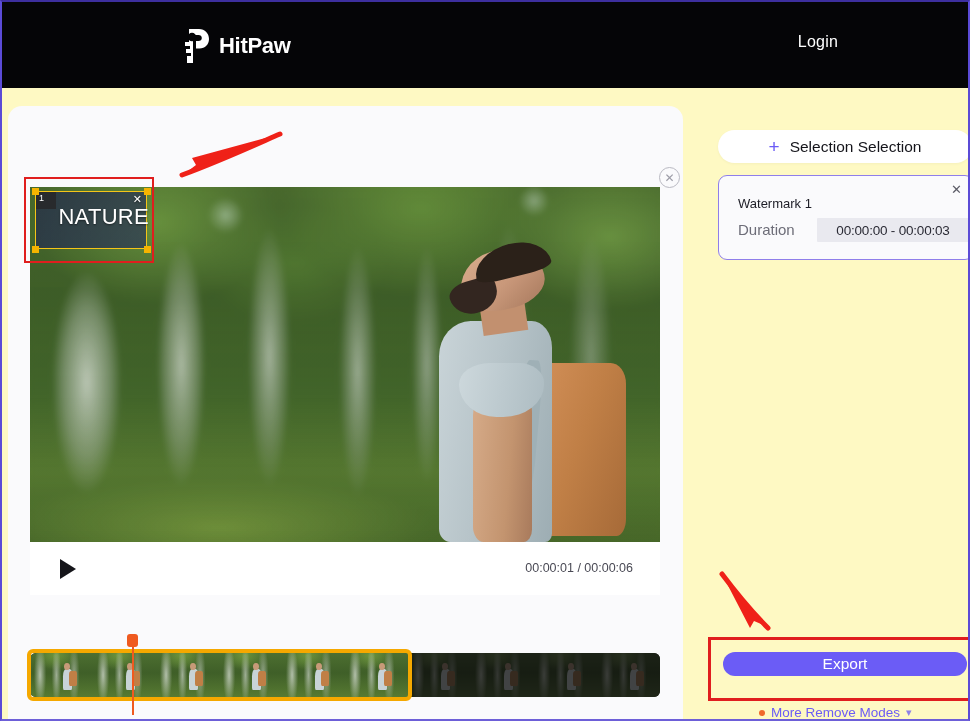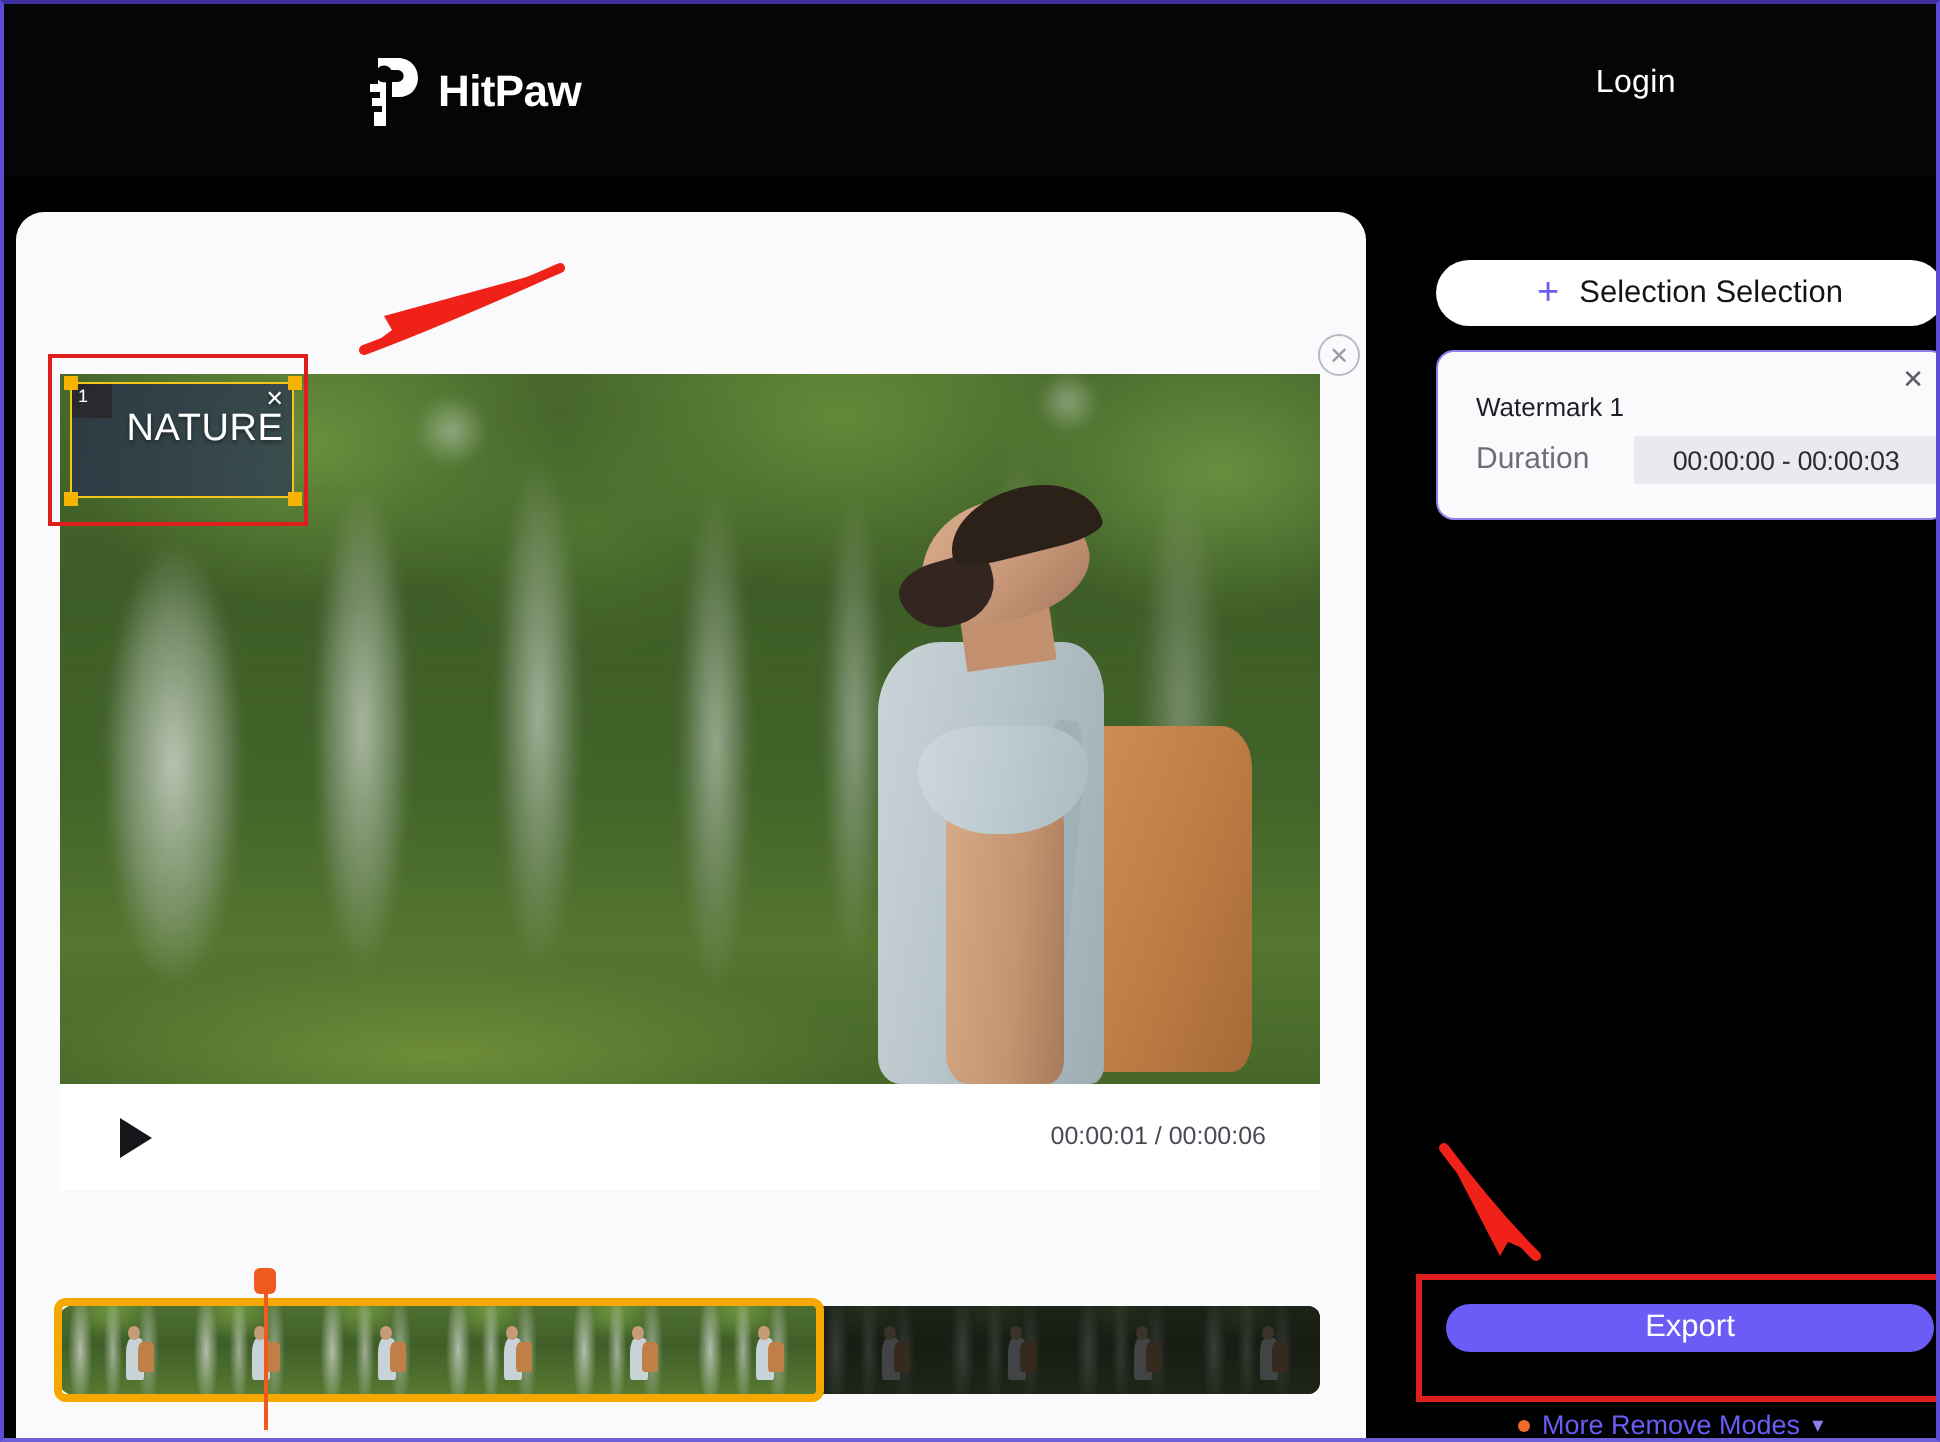--- a/index.html
+++ b/index.html
@@ -5,21 +5,21 @@
   * { box-sizing: border-box; margin: 0; padding: 0; }
   html, body {
     width: 970px; height: 721px;
     font-family: "Liberation Sans", sans-serif;
     background: #ffffff;
     overflow: hidden;
   }
   #app {
     position: relative;
     width: 970px; height: 721px;
-    background: #000000;
+    background: #fef9c3;
     border-left: 2px solid #5b4bd6;
     border-right: 2px solid #5b4bd6;
     border-top: 2px solid #3d2f9e;
     border-bottom: 2px solid #6d5fd8;
     overflow: hidden;
   }
 
   
   .topbar {
     position: absolute; left: 0; top: 0;
@@ -161,22 +161,22 @@
   }
   .wm-inner {
     position: absolute; left: 9px; top: 12px;
     width: 112px; height: 58px;
     border: 1px solid #f5c518;
     background: linear-gradient(130deg, rgba(38,48,72,0.82), rgba(46,58,86,0.74));
   }
   .wm-text {
     position: absolute; left: 1px; top: 12px;
     width: 112px;
-    color: #ffffff; font-size: 19px;
-    letter-spacing: 0.3px; text-align: center;
+    color: #ffffff; font-size: 22px;
+    letter-spacing: 0.3px; text-align: right;
     text-shadow: 0 1px 2px rgba(0,0,0,0.5);
     padding-left: 19px;
   }
   .wm-badge {
     position: absolute; left: 0px; top: 0px;
     width: 20px; height: 17px;
     background: rgba(40,40,44,0.92);
     color: #fff; font-size: 9px;
     display: flex; align-items: flex-start; justify-content: flex-start;
     padding: 1px 0 0 3px;

